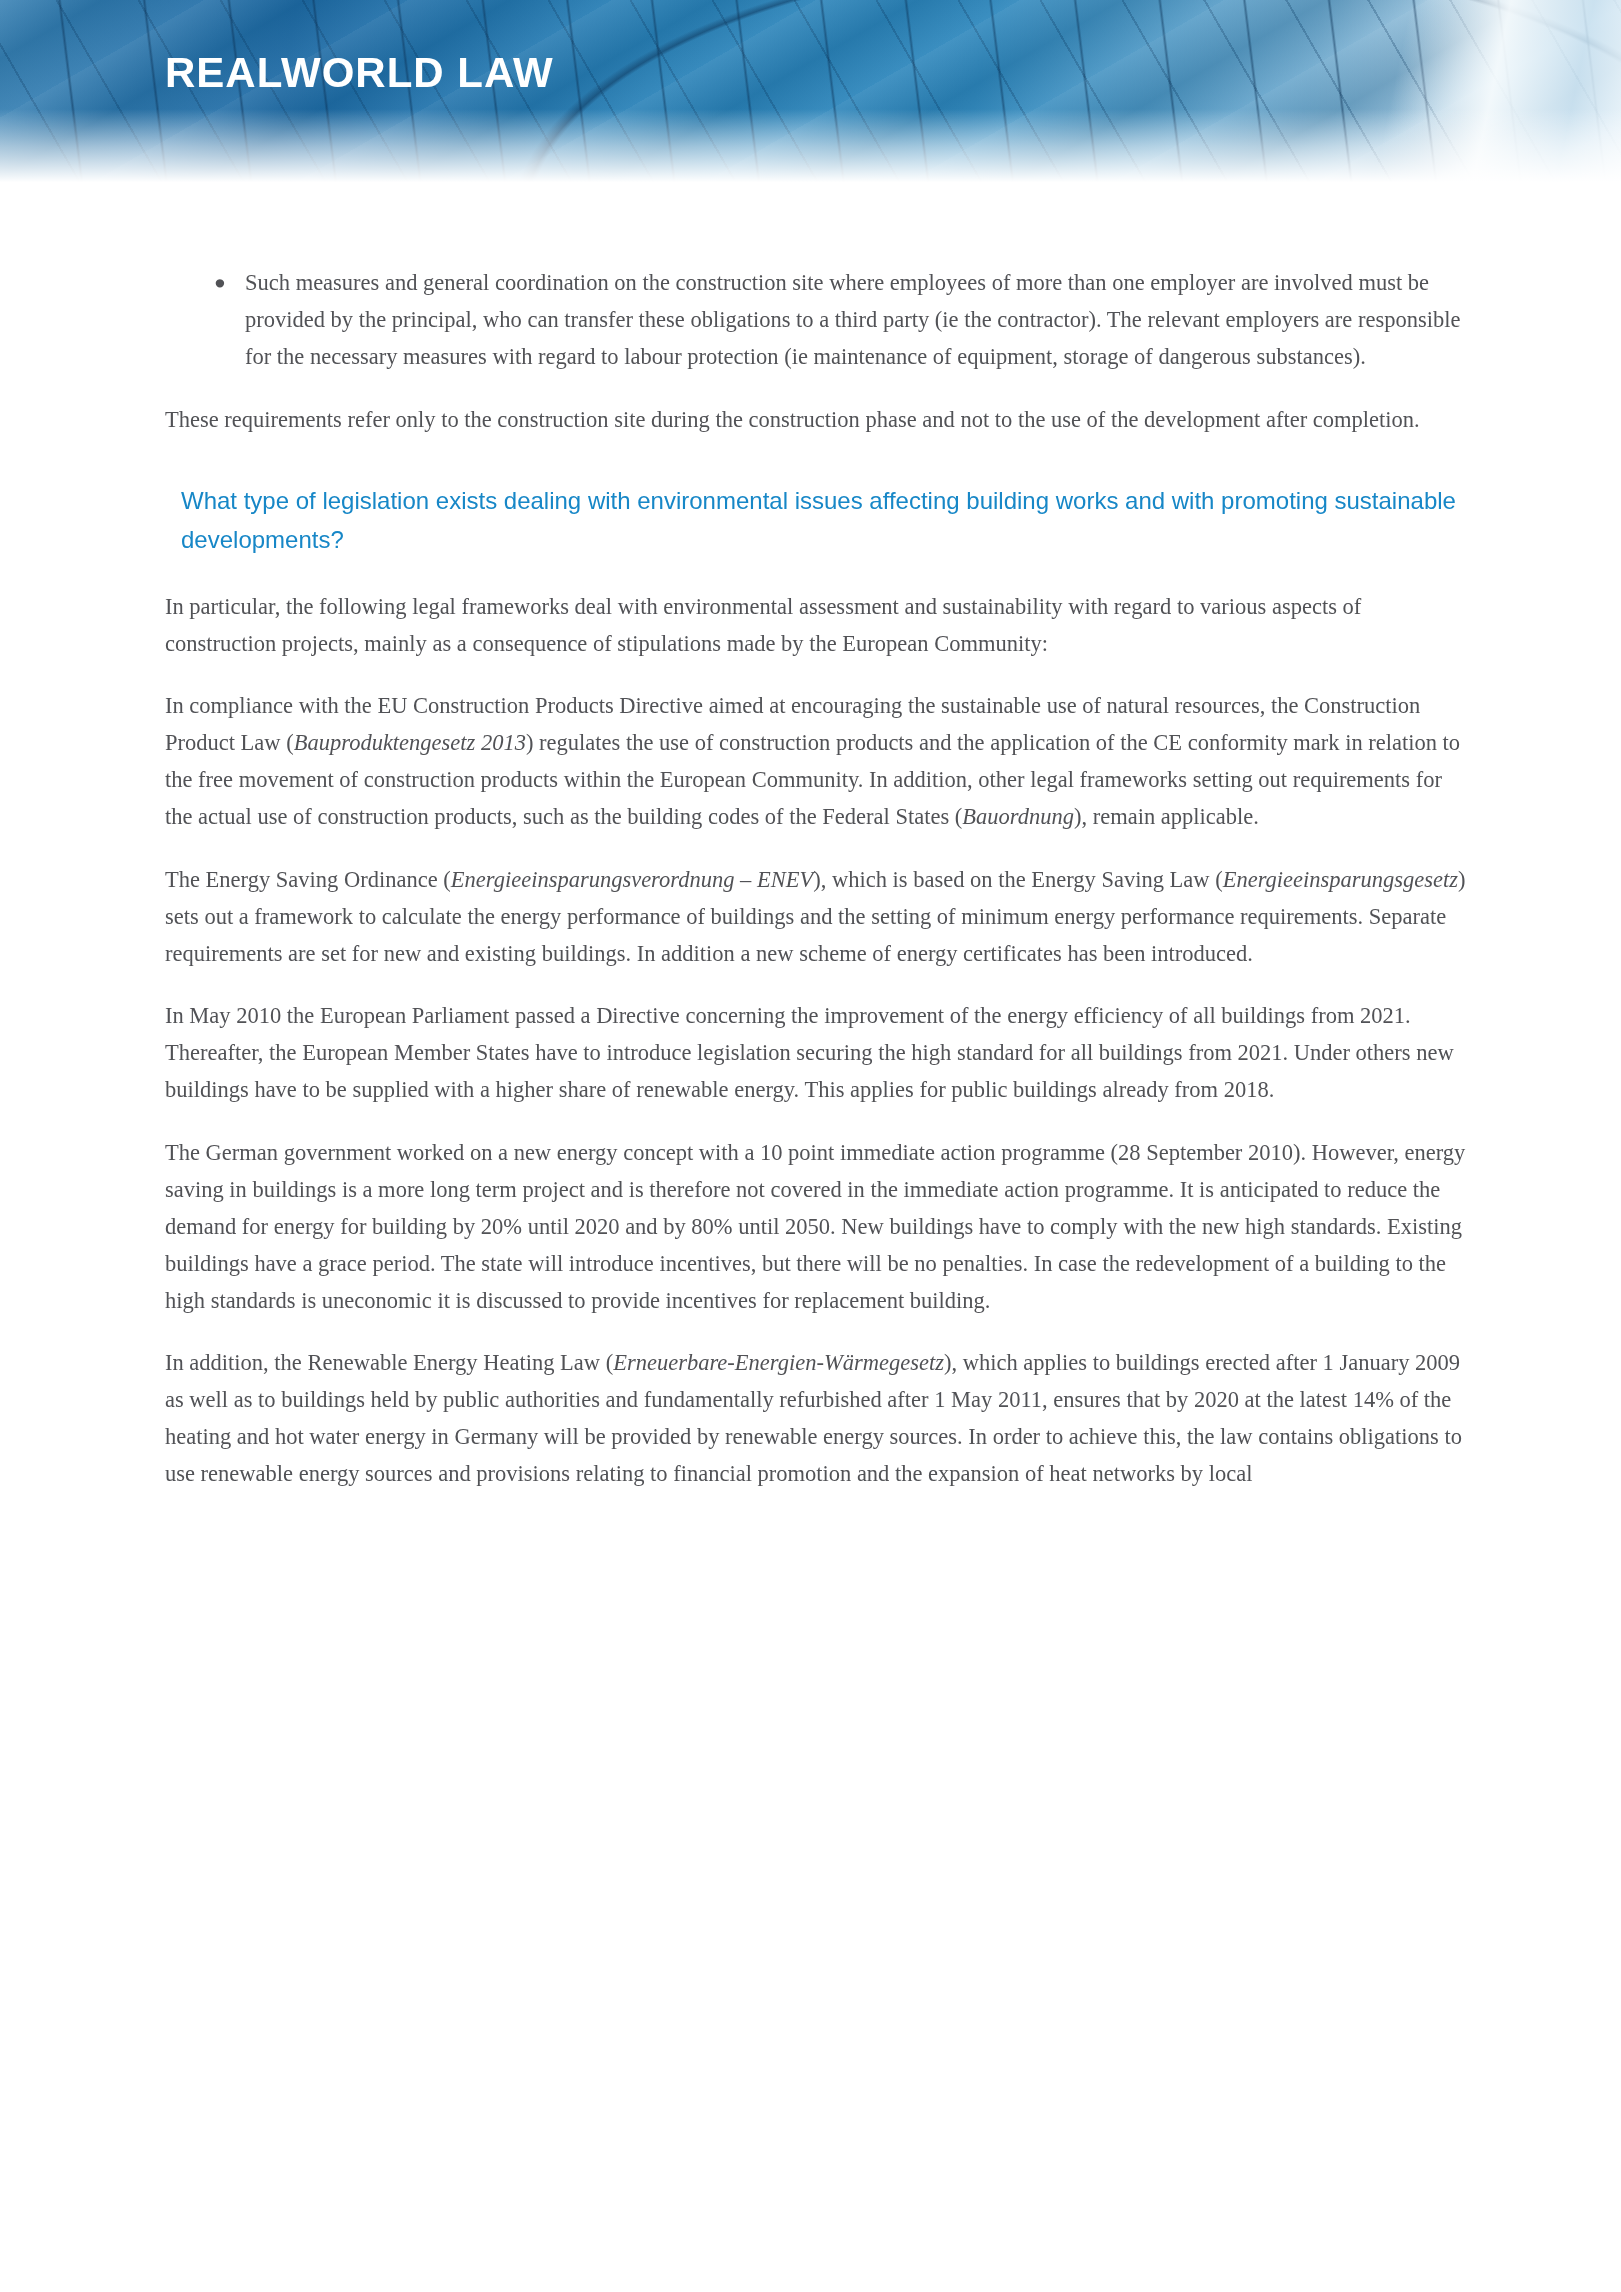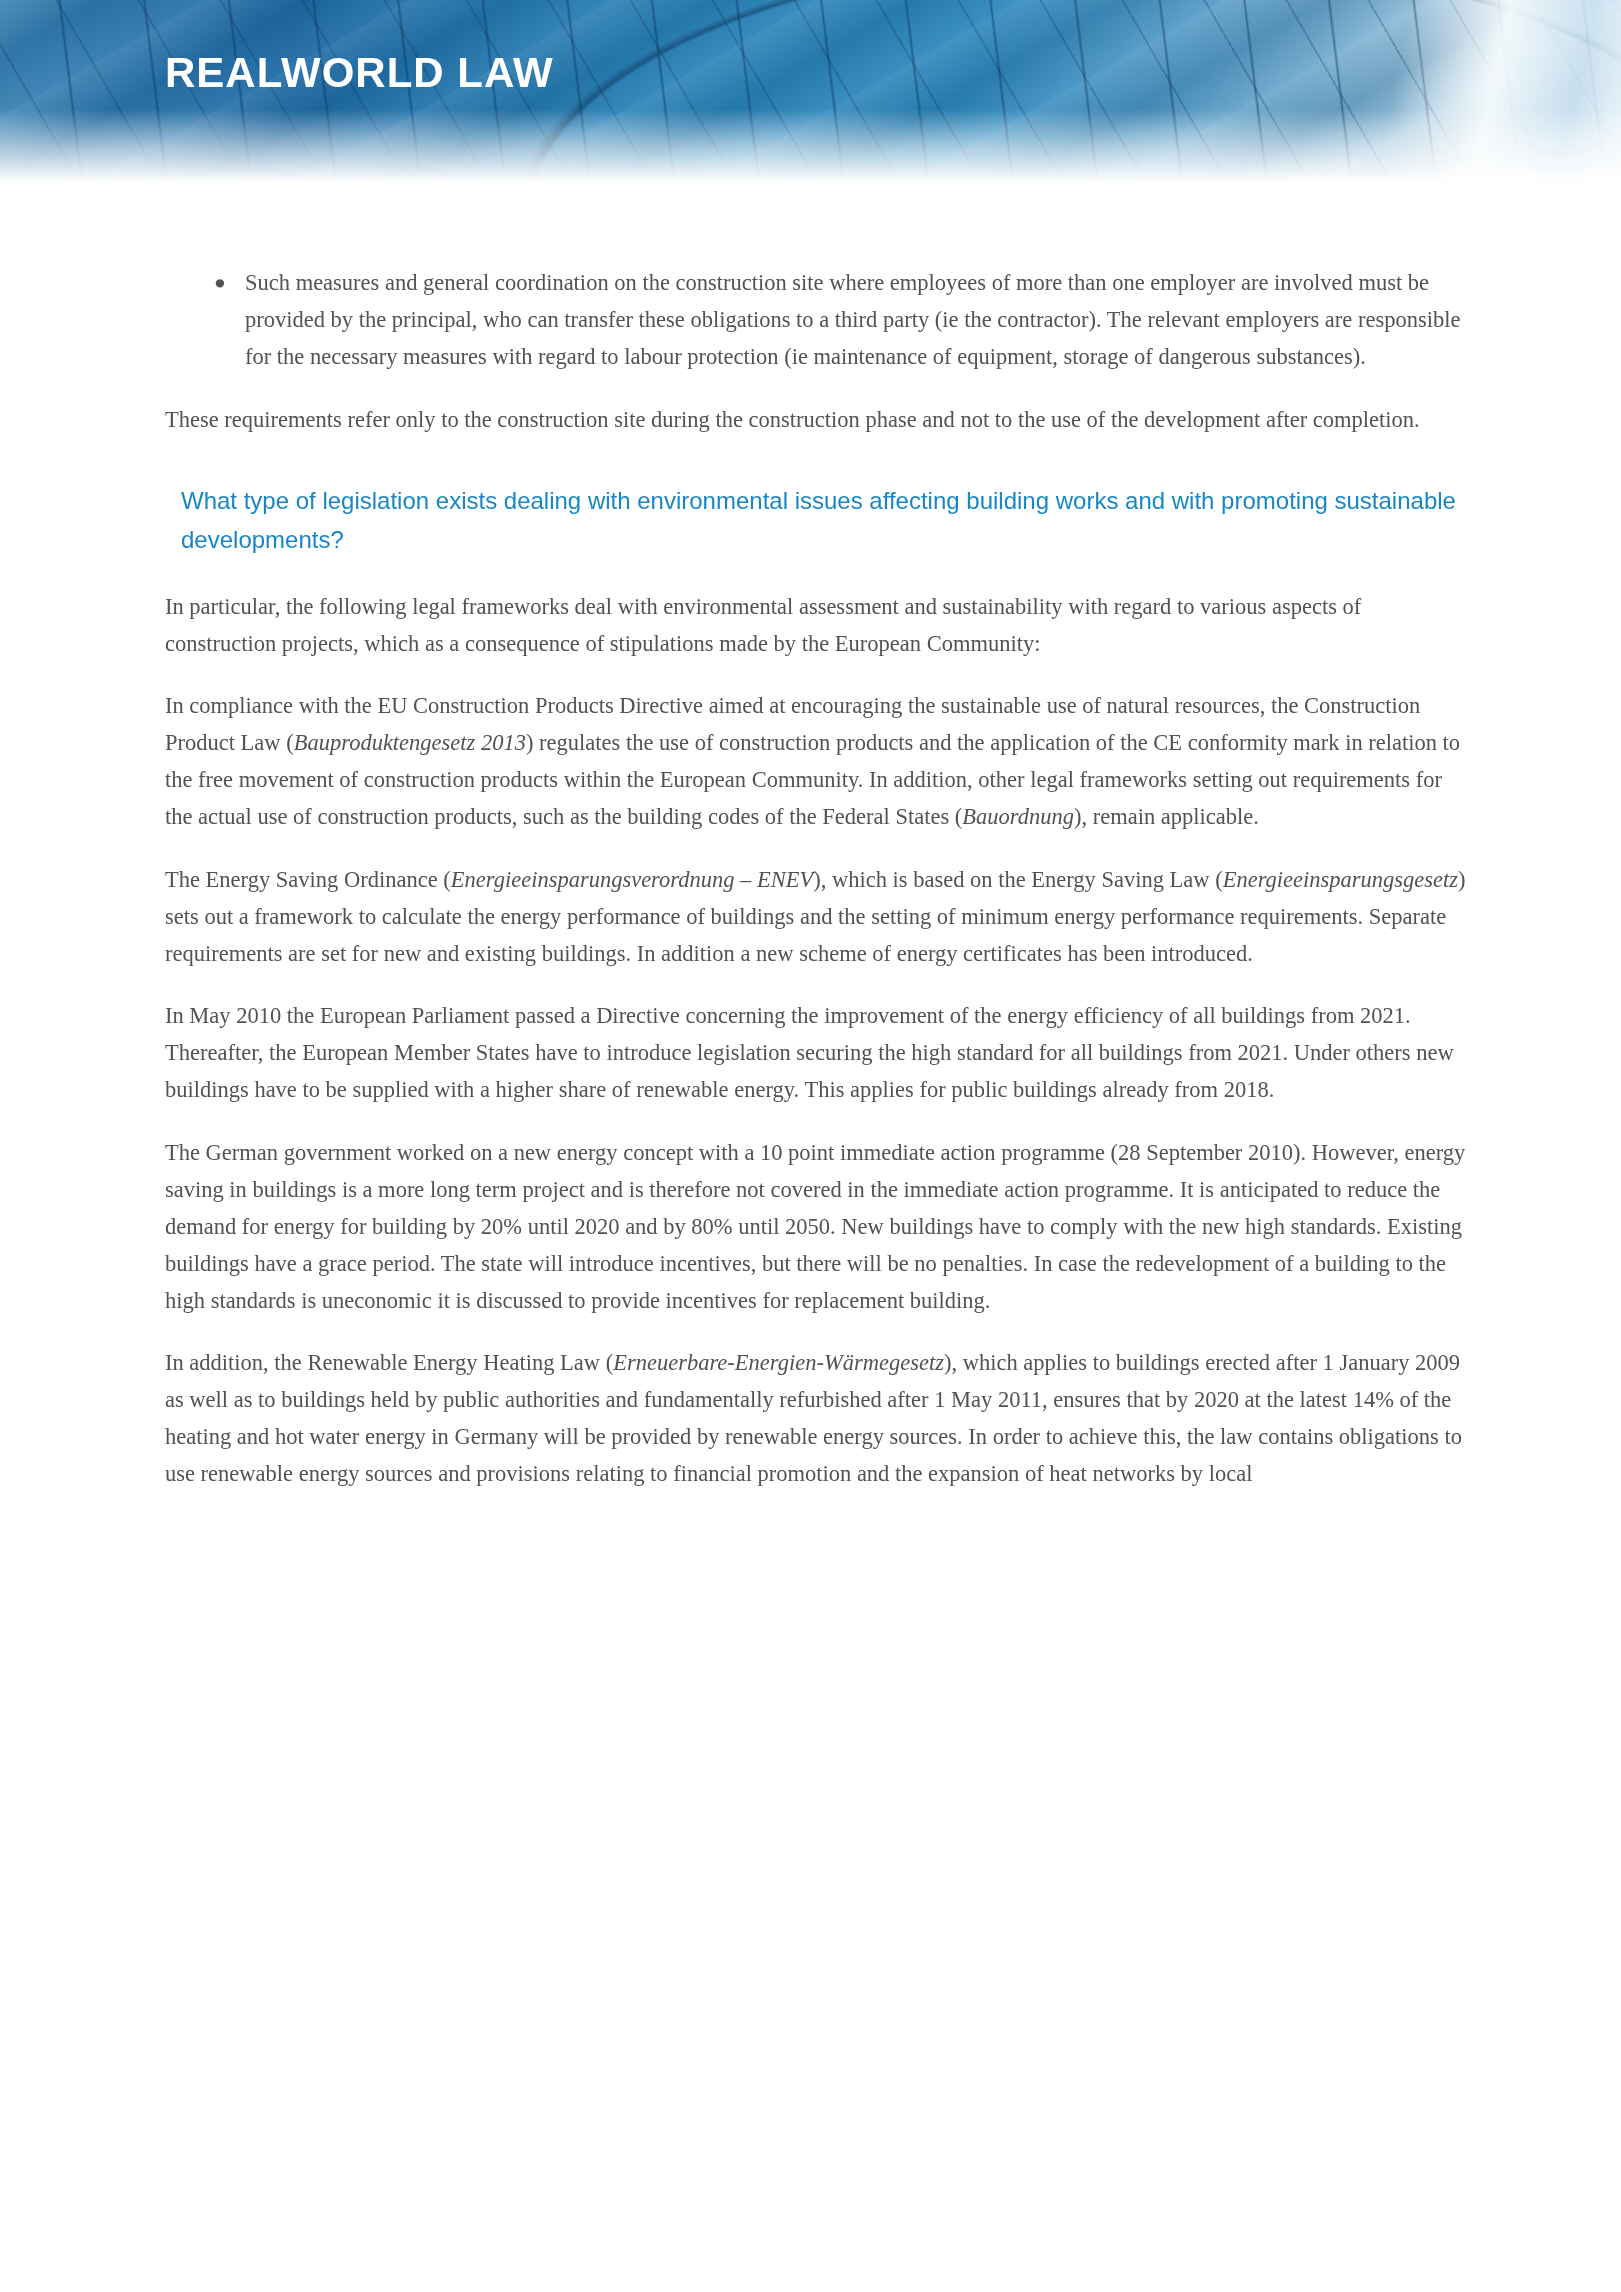--- a/index.html
+++ b/index.html
@@ -112,21 +112,21 @@
 
     <div class="bullet-row">
       <span class="dot">●</span>
       <p><span>Such measures and general coordination on the construction site where employees of more than one employer are involved must be provided by the principal, who can transfer these obligations to a third party (ie the contractor). The relevant employers are responsible for the necessary measures with regard to labour protection (ie maintenance of equipment, storage of dangerous substances).</span></p>
     </div>
 
     <p><span>These requirements refer only to the construction site during the construction phase and not to the use of the development after completion.</span></p>
 
     <h2 class="question">What type of legislation exists dealing with environmental issues affecting building works and with promoting sustainable developments?</h2>
 
-    <p><span>In particular, the following legal frameworks deal with environmental assessment and sustainability with regard to various aspects of construction projects, which as a consequence of stipulations made by the European Community:</span></p>
+    <p><span>In particular, the following legal frameworks deal with environmental assessment and sustainability with regard to various aspects of construction projects, mainly as a consequence of stipulations made by the European Community:</span></p>
 
 
     <p><span>In compliance with the EU Construction Products Directive aimed at encouraging the sustainable use of natural resources, the Construction Product Law (</span><em>Bauproduktengesetz 2013</em><span>) regulates the use of construction products and the application of the CE conformity mark in relation to the free movement of construction products within the European Community. In addition, other legal frameworks setting out requirements for the actual use of construction products, such as the building codes of the Federal States (</span><em>Bauordnung</em><span>), remain applicable.</span></p>
 
 
     <p><span>The Energy Saving Ordinance (</span><em>Energieeinsparungsverordnung – ENEV</em><span>), which is based on the Energy Saving Law (</span><em>Energieeinsparungsgesetz</em><span>) sets out a framework to calculate the energy performance of buildings and the setting of minimum energy performance requirements. Separate requirements are set for new and existing buildings. In addition a new scheme of energy certificates has been introduced.</span></p>
 
     <p><span>In May 2010 the European Parliament passed a Directive concerning the improvement of the energy efficiency of all buildings from 2021. Thereafter, the European Member States have to introduce legislation securing the high standard for all buildings from 2021. Under others new buildings have to be supplied with a higher share of renewable energy. This applies for public buildings already from 2018.</span></p>
 
     <p><span>The German government worked on a new energy concept with a 10 point immediate action programme (28 September 2010). However, energy saving in buildings is a more long term project and is therefore not covered in the immediate action programme. It is anticipated to reduce the demand for energy for building by 20% until 2020 and by 80% until 2050. New buildings have to comply with the new high standards. Existing buildings have a grace period. The state will introduce incentives, but there will be no penalties. In case the redevelopment of a building to the high standards is uneconomic it is discussed to provide incentives for replacement building.</span></p>

